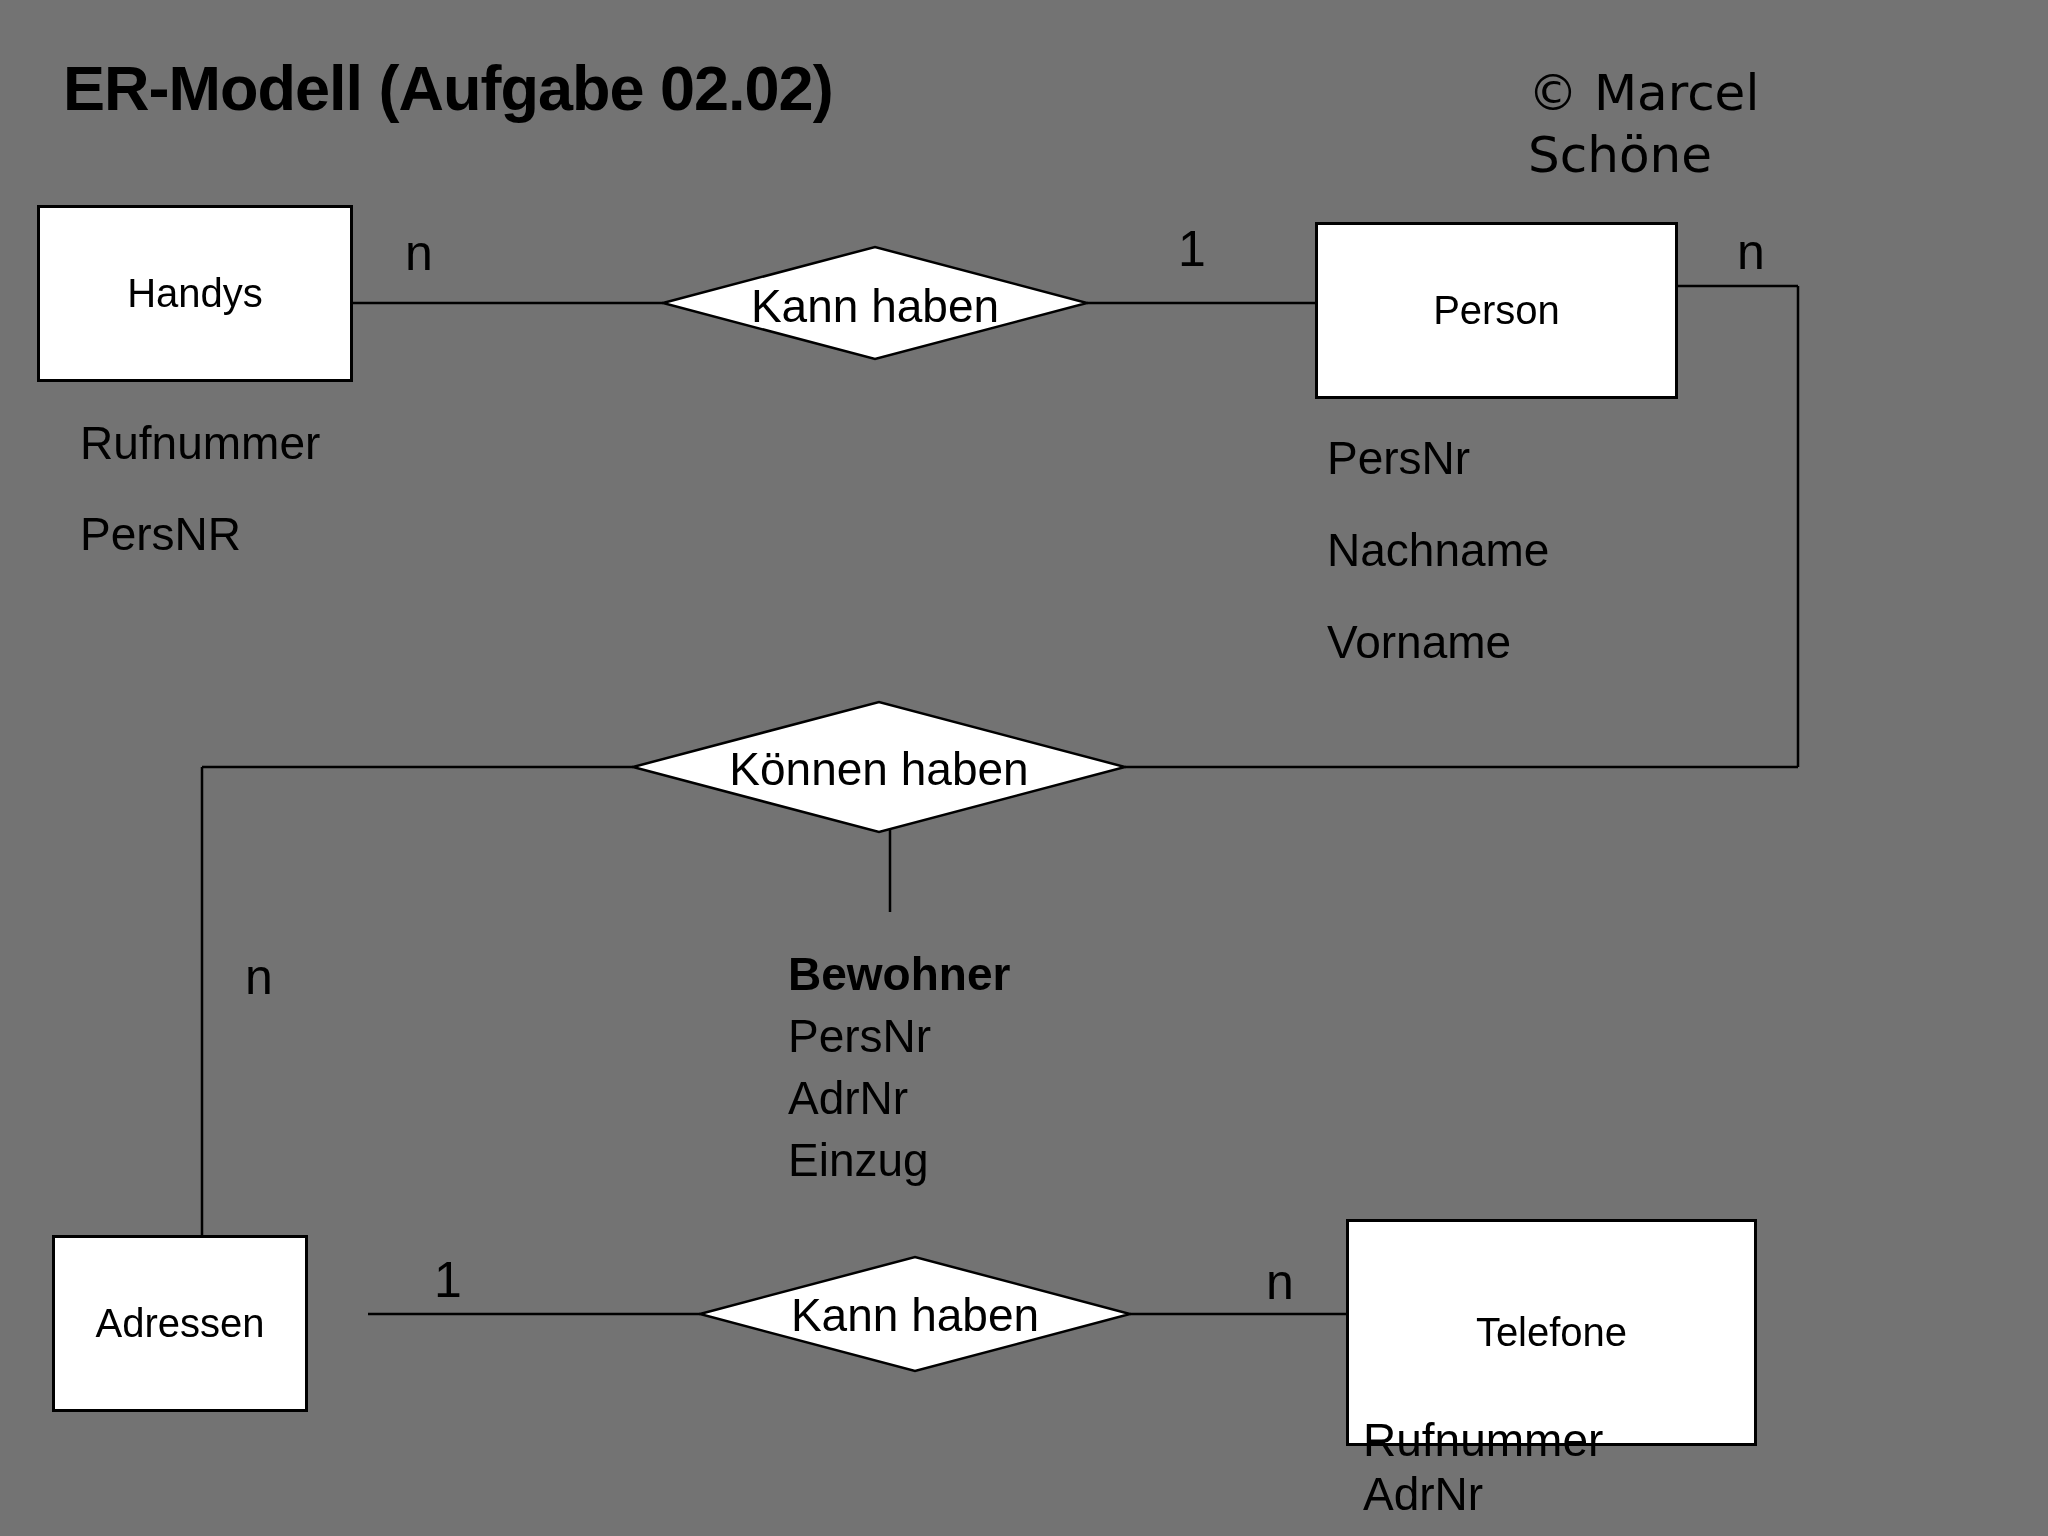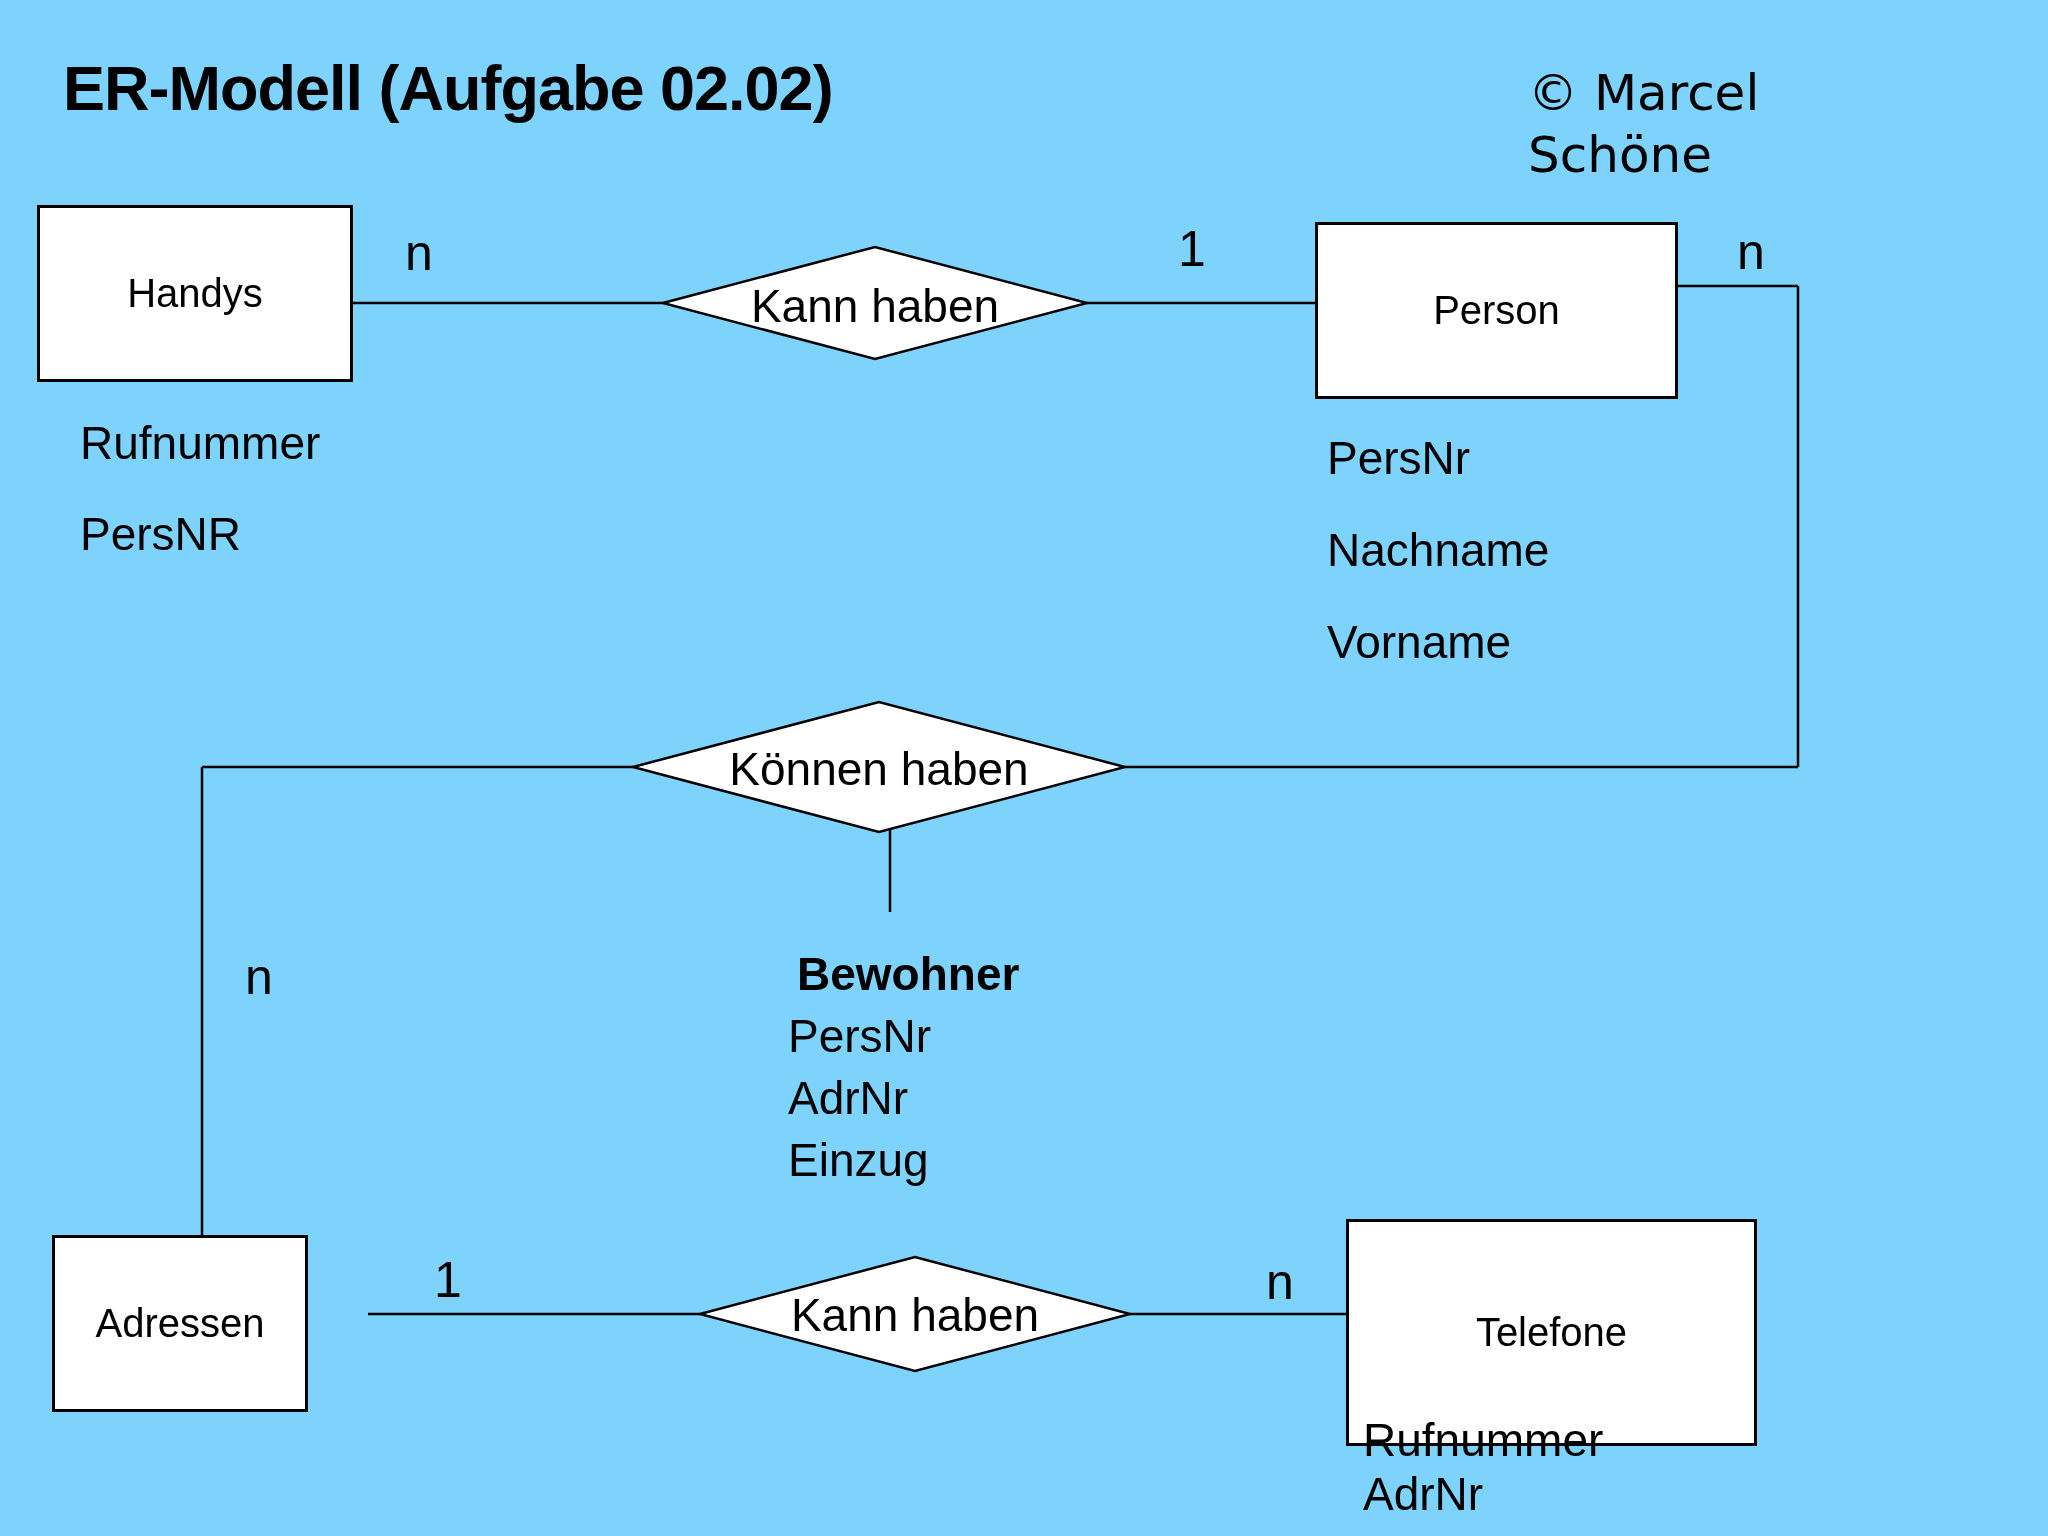--- a/index.html
+++ b/index.html
@@ -1,17 +1,17 @@
 <!DOCTYPE html>
 <html><head>
 <meta charset="utf-8">
 <style>
   html,body { margin:0; padding:0; background:#ffffff; }
   .canvas {
-    position:relative; width:2048px; height:1536px; background:#7dd3fc;
+    position:relative; width:2048px; height:1536px; background:#737373;
     font-family:"Liberation Sans", sans-serif; color:#000;
     overflow:hidden;
   }
   svg.wires { position:absolute; left:0; top:0; width:2048px; height:1536px; }
   .title {
     position:absolute; left:63px; top:52px;
     font-size:63px; font-weight:bold; letter-spacing:-1px; white-space:nowrap;
   }
   .credit {
     position:absolute; left:1528px; top:62px;
@@ -44,21 +44,21 @@
   .card-4 { left:259px;  top:977px;  }
   .card-5 { left:448px;  top:1280px; }
   .card-6 { left:1280px; top:1282px; }
   .attrs { position:absolute; font-size:46px; white-space:nowrap; }
   .attrs div { height:91px; line-height:91px; }
   .attrs-handys { left:80px; top:398px; }
   .attrs-person { left:1327px; top:412px; }
   .attrs-person div { height:92px; line-height:92px; }
   .attrs-bewohner { left:788px; top:943px; }
   .attrs-bewohner div { height:62px; line-height:62px; }
-  .attrs-bewohner .rel-name { font-weight:bold;margin-left:9px; }
+  .attrs-bewohner .rel-name { font-weight:bold; }
   .attrs-telefone { left:1363px; top:1413px; }
   .attrs-telefone div { height:54px; line-height:54px; }
 </style>
 </head>
 <body>
 
 <div class="canvas">
 
   <svg class="wires" viewBox="0 0 2048 1536">
 

